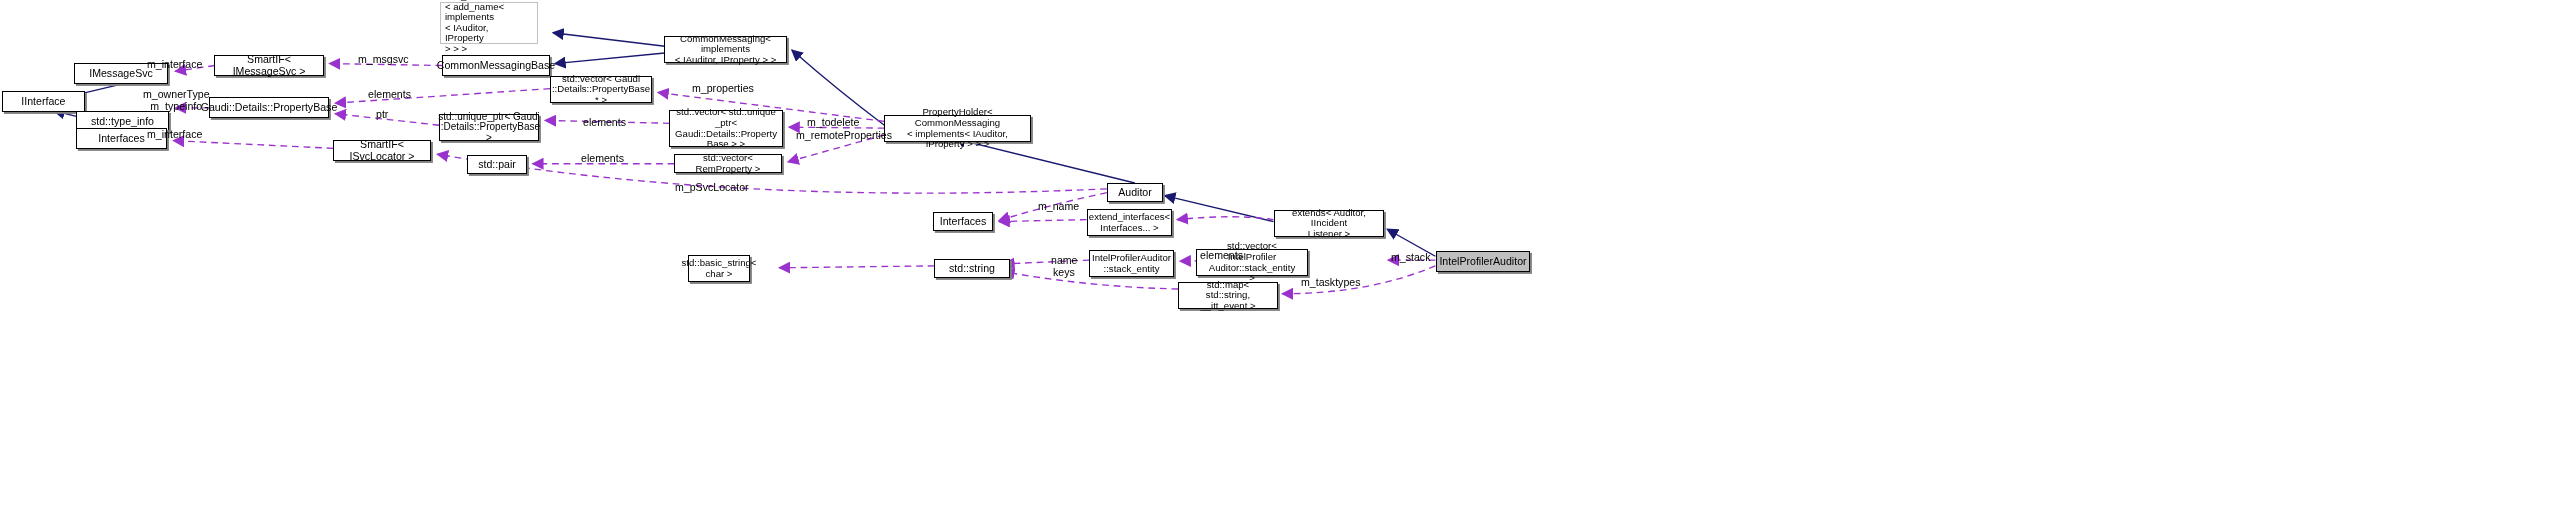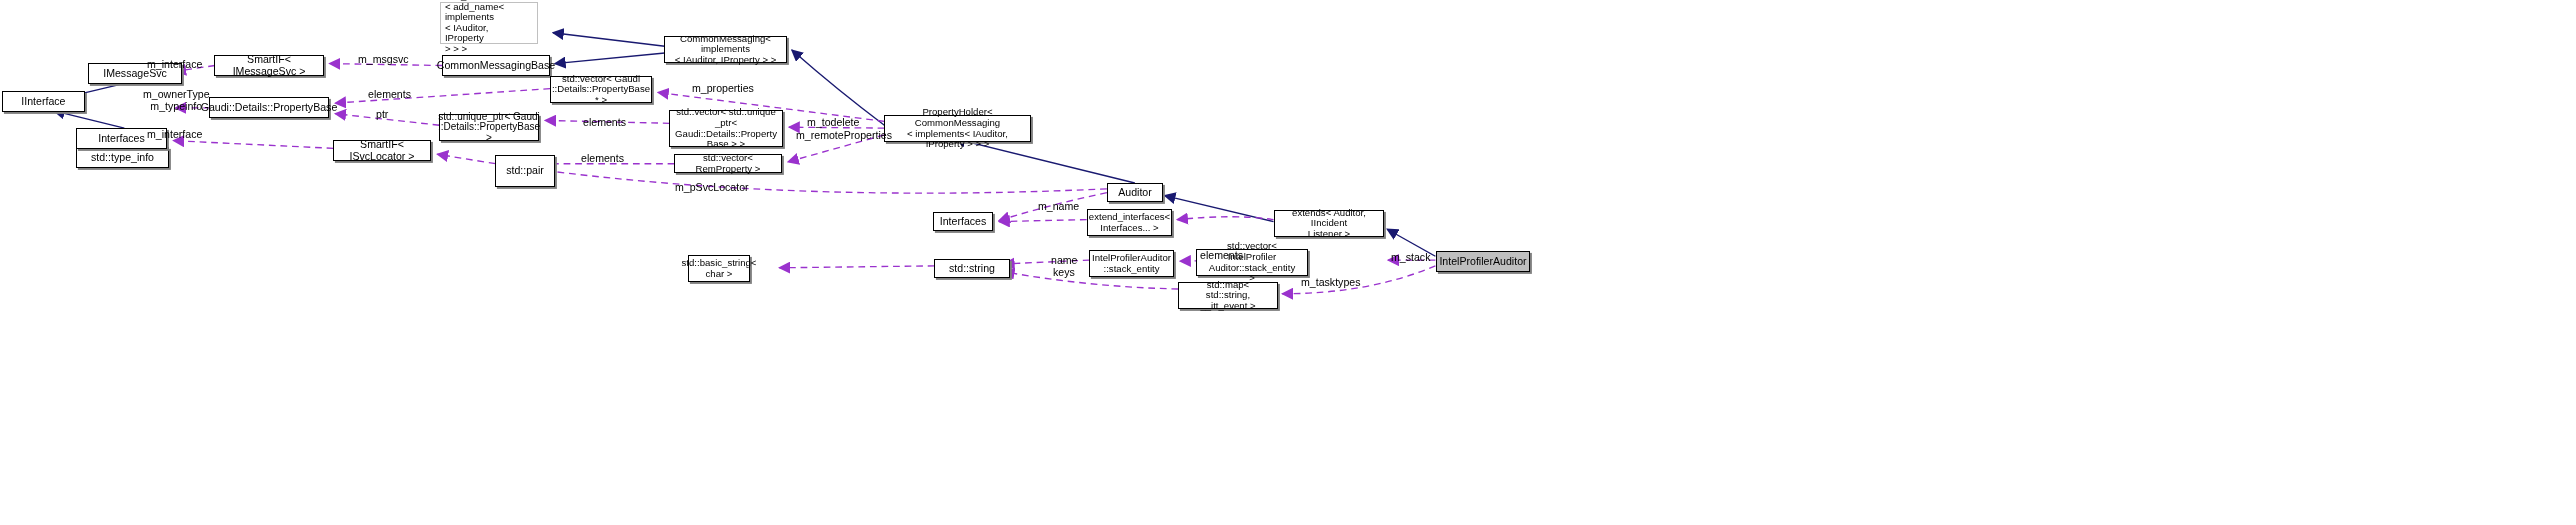--- a/index.html
+++ b/index.html
@@ -94,36 +94,36 @@
       <path d="M1222,300 Q1130,298 1041,282"></path>
       <path d="M969,276 L808,278"></path>
       <path d="M1318,270 L1224,271"></path>
       <path d="M1489,270 L1440,270"></path>
       <path d="M1489,276 Q1420,305 1330,305"></path>
       <path d="M1148,200 Q1090,212 1036,229"></path>
     </g>
   </svg>
 
   <div class="node" style="left:1.9px;top:91px;width:83px;height:21px;">IInterface</div>
-  <div class="node" style="left:88px;top:63px;width:94px;height:21px;">IMessageSvc</div>
-  <div class="node" style="left:76px;top:111px;width:93px;height:21px;margin-top:36px;">std::type_info</div>
+  <div class="node" style="left:74px;top:63px;width:94px;height:21px;">IMessageSvc</div>
+  <div class="node" style="left:76px;top:111px;width:93px;height:21px;">std::type_info</div>
   <div class="node" style="left:76px;top:128px;width:91px;height:21px;">Interfaces</div>
   <div class="node" style="left:214px;top:55px;width:110px;height:21px;">SmartIF&lt; IMessageSvc &gt;</div>
   <div class="node" style="left:209px;top:97px;width:120px;height:21px;">Gaudi::Details::PropertyBase</div>
   <div class="node" style="left:333px;top:140px;width:98px;height:21px;">SmartIF&lt; ISvcLocator &gt;</div>
   <div class="node ghost" style="left:440px;top:1.9px;width:98px;height:42px;font-size:9.6px;line-height:10.6px;justify-content:flex-start;text-align:left;padding-left:3.9px;">add_serviceLocator
 &lt; add_name&lt; implements
 &lt; IAuditor, IProperty
 &gt; &gt; &gt;</div>
   <div class="node" style="left:442px;top:55px;width:108px;height:21px;">CommonMessagingBase</div>
   <div class="node" style="left:550px;top:76px;width:102px;height:27px;font-size:9.6px;line-height:10.6px;">std::vector&lt; Gaudi
 ::Details::PropertyBase * &gt;</div>
   <div class="node" style="left:439px;top:114px;width:100px;height:27px;font-size:10px;line-height:10.6px;">std::unique_ptr&lt; Gaudi
 ::Details::PropertyBase &gt;</div>
-  <div class="node" style="left:467px;top:155px;width:60px;height:32px;margin-left:28px;">std::pair</div>
+  <div class="node" style="left:467px;top:155px;width:60px;height:19px;">std::pair</div>
   <div class="node" style="left:669px;top:110px;width:114px;height:37px;font-size:9.6px;line-height:10.6px;">std::vector&lt; std::unique
 _ptr&lt; Gaudi::Details::Property
 Base &gt; &gt;</div>
   <div class="node" style="left:674px;top:154px;width:108px;height:19px;font-size:9.6px;line-height:10.6px;">std::vector&lt; RemProperty &gt;</div>
   <div class="node" style="left:664px;top:36px;width:123px;height:27px;font-size:9.6px;line-height:10.6px;">CommonMessaging&lt; implements
 &lt; IAuditor, IProperty &gt; &gt;</div>
   <div class="node" style="left:884px;top:115px;width:147px;height:27px;font-size:9.6px;line-height:10.6px;">PropertyHolder&lt; CommonMessaging
 &lt; implements&lt; IAuditor, IProperty &gt; &gt; &gt;</div>
   <div class="node" style="left:1107px;top:183px;width:56px;height:19px;">Auditor</div>
   <div class="node" style="left:933px;top:212px;width:60px;height:19px;">Interfaces</div>

